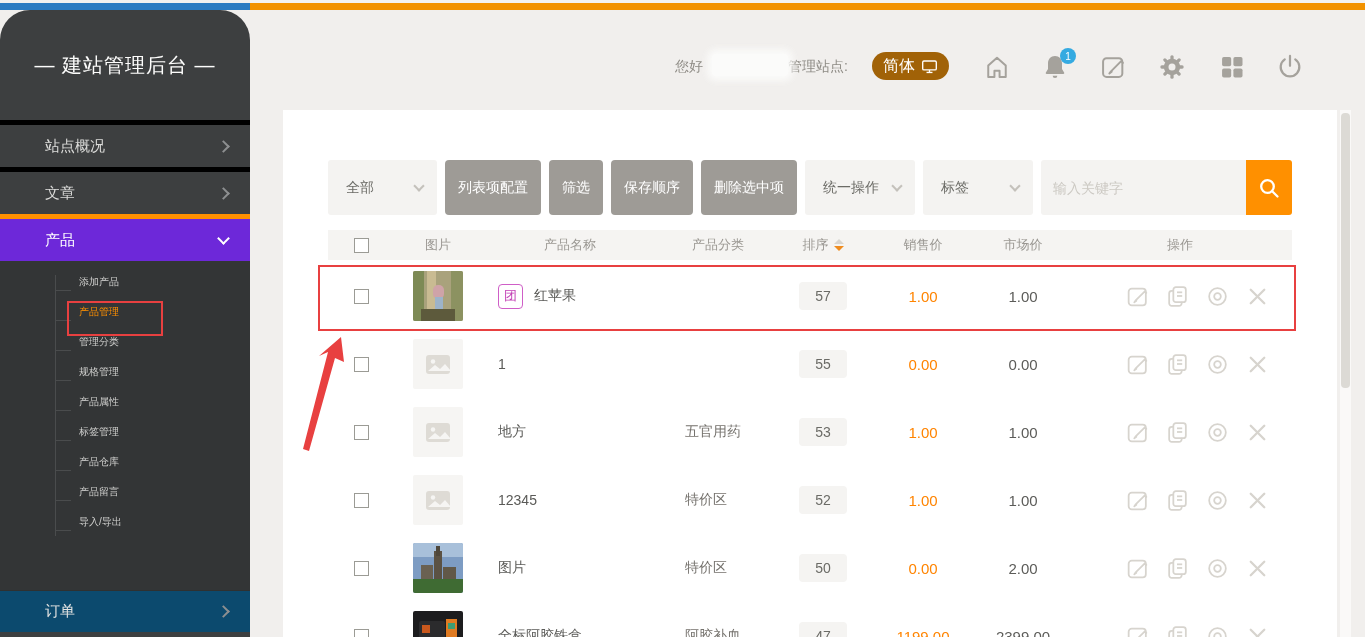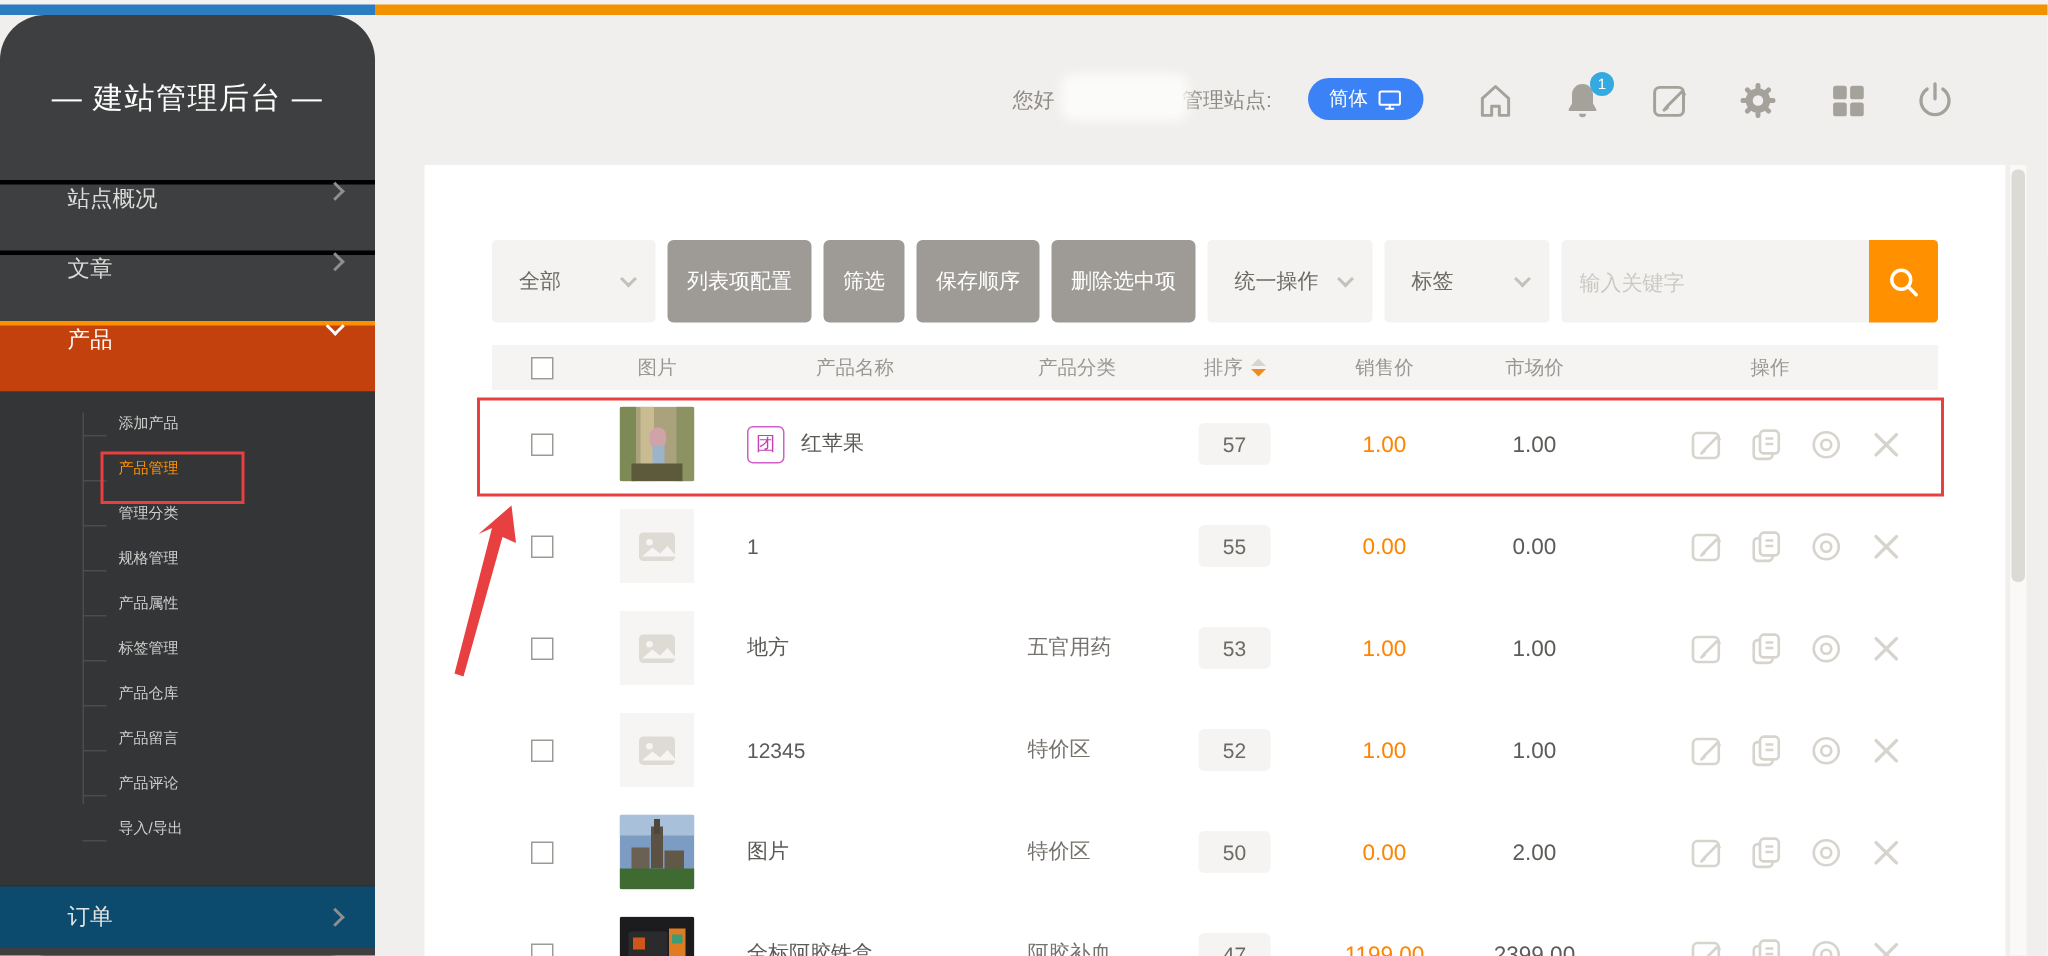--- a/index.html
+++ b/index.html
@@ -6,25 +6,25 @@
   html,body { width:1365px; height:637px; overflow:hidden;
     font-family:"Liberation Sans","DejaVu Sans",sans-serif; background:#f1efed; }
   .top-line { position:absolute; left:0; top:0; width:1365px; height:3px; background:#f3f2f0; z-index:5;}
   .strip-blue { position:absolute; left:0; top:3px; width:250px; height:7px; background:#2c7cc2; z-index:6;}
   .strip-orange { position:absolute; left:250px; top:3px; width:1115px; height:7px; background:#f29200; z-index:6;}
 
   
   .sidebar { position:absolute; left:0; top:10px; width:250px; height:627px; background:#3d3f40; z-index:4; display:flex; flex-direction:column;border-radius:30px;}
   .logo { height:110px; display:flex; align-items:center; justify-content:center;
     color:#fdfdfc; font-size:20px; letter-spacing:1px; }
-  .menu-item { position:relative; height:47px; display:flex; align-items:flex-start;
+  .menu-item { position:relative; height:47px; display:flex; align-items:center;
     padding:0 22px 0 45px; color:#dcdcda; font-size:15px; cursor:pointer;
-    border-top:3px solid #000000; }
+    border-top:5px solid #000000; }
   .menu-item .lbl { flex:1; }
-  .menu-item.active { background:#c2410c; color:#fff; border-top-color:#ff9000; }
+  .menu-item.active { background:#6d28d9; color:#fff; border-top-color:#ff9000; }
   .chev { width:9px; height:9px; border-right:2px solid #8d8f90; border-bottom:2px solid #8d8f90; }
   .chev.right { transform:rotate(-45deg); }
   .chev.down { transform:rotate(45deg); margin-top:-4px; }
   .menu-item.active .chev { border-color:#fff; }
   .submenu { flex:1; background:#333536; padding:14px 0 0 0; position:relative; }
   .submenu-tree { position:absolute; left:55px; top:14px; bottom:54px; width:1px; background:#4a4c4d; }
   .sub-item { position:relative; height:30px; display:flex; align-items:flex-start;
     padding-left:79px; color:#cfcfcd; font-size:10px; cursor:pointer; }
   .sub-item::before { content:""; position:absolute; left:55px; top:15px; width:16px; height:1px; background:#4a4c4d; }
   .sub-item.active { color:#ff9000; }
@@ -33,22 +33,22 @@
   .bottom-item .lbl { flex:1; }
   .sidebar-foot { height:5px; background:#3d3f40; }
 
   
   .main-header { position:absolute; left:250px; top:10px; width:1115px; height:100px; }
   .hdr { position:absolute; }
   .greeting { left:425px; top:48px; color:#8e8b85; font-size:14px; }
   .redacted { left:462px; top:44px; width:76px; height:22px; background:#fbfbfa; border-radius:4px;
     box-shadow:0 0 7px 5px rgba(251,251,250,.95); z-index:2;}
   .manage-label { left:538px; top:48px; color:#8e8b85; font-size:14px; z-index:1;}
-  .lang-pill { left:622px; top:42px; width:77px; height:28px; background:#3b82f6; border-radius:14px;
-    display:flex; align-items:center; justify-content:center; gap:6px; color:#fff; font-size:13px; cursor:pointer;}
+  .lang-pill { left:622px; top:42px; width:77px; height:28px; background:#a16207; border-radius:14px;
+    display:flex; align-items:center; justify-content:center; gap:6px; color:#fff; font-size:16px; cursor:pointer;}
   .hdr-icon { top:43px; width:28px; height:28px; cursor:pointer; color:#a5a29c; }
   .hdr-icon svg { width:100%; height:100%; }
   .icon-home { left:733px; } .icon-bell { left:791px; } .icon-edit { left:849px; }
   .icon-gear { left:908px; } .icon-grid { left:968px; } .icon-power { left:1026px; }
   .bell-badge { position:absolute; right:-7px; top:-5px; min-width:16px; height:16px; border-radius:8px;
     background:#35aae1; color:#fff; font-size:10px; display:flex; align-items:center; justify-content:center; padding:0 4px;}
 
   
   .card { position:absolute; left:283px; top:110px; width:1054px; height:560px; background:#fff; }
   .toolbar { position:absolute; left:45px; top:50px; width:964px; height:55px; display:flex; gap:8px; }
@@ -148,23 +148,20 @@
     <span class="lbl">产品属性</span>
   </div>
         <div class="sub-item">
     <span class="lbl">标签管理</span>
   </div>
         <div class="sub-item">
     <span class="lbl">产品仓库</span>
   </div>
         <div class="sub-item">
     <span class="lbl">产品留言</span>
-  </div>
-        <div class="sub-item">
-    <span class="lbl">产品评论</span>
   </div>
         <div class="sub-item">
     <span class="lbl">导入/导出</span>
   </div>
       </div>
   </div>
   <div class="bottom-item">
     <span class="lbl">订单</span>
     <span class="chev right"></span>
   </div>

